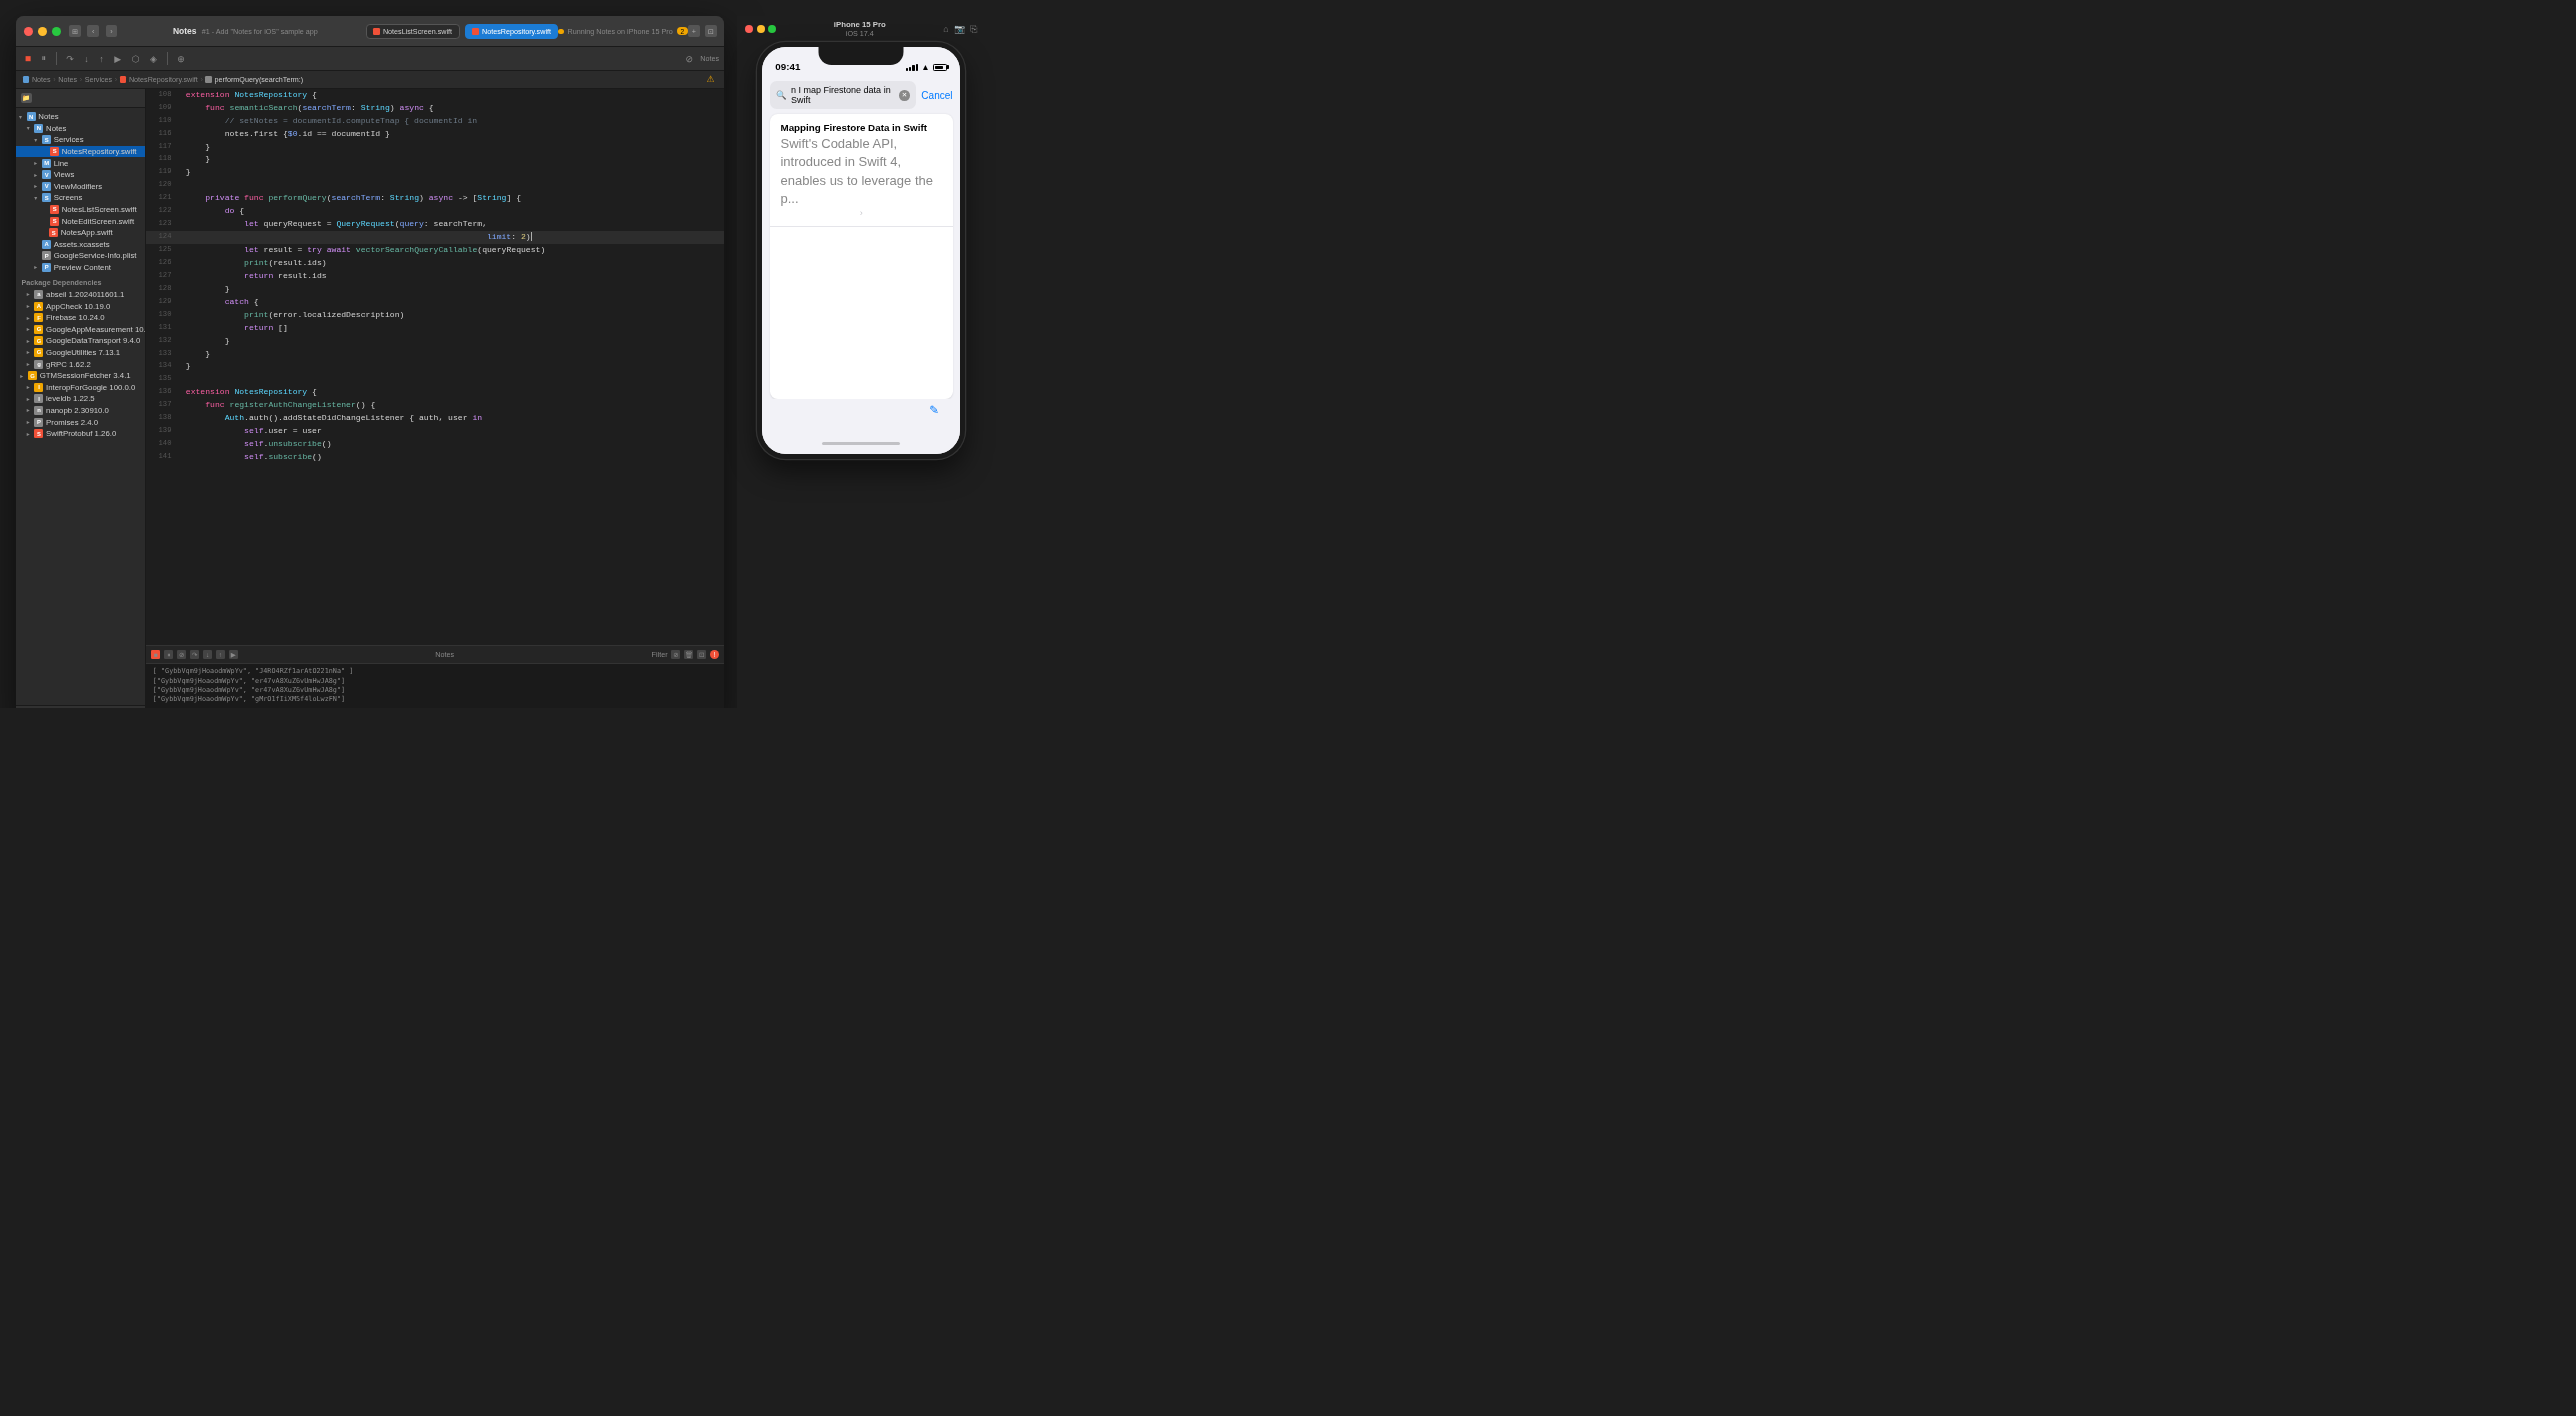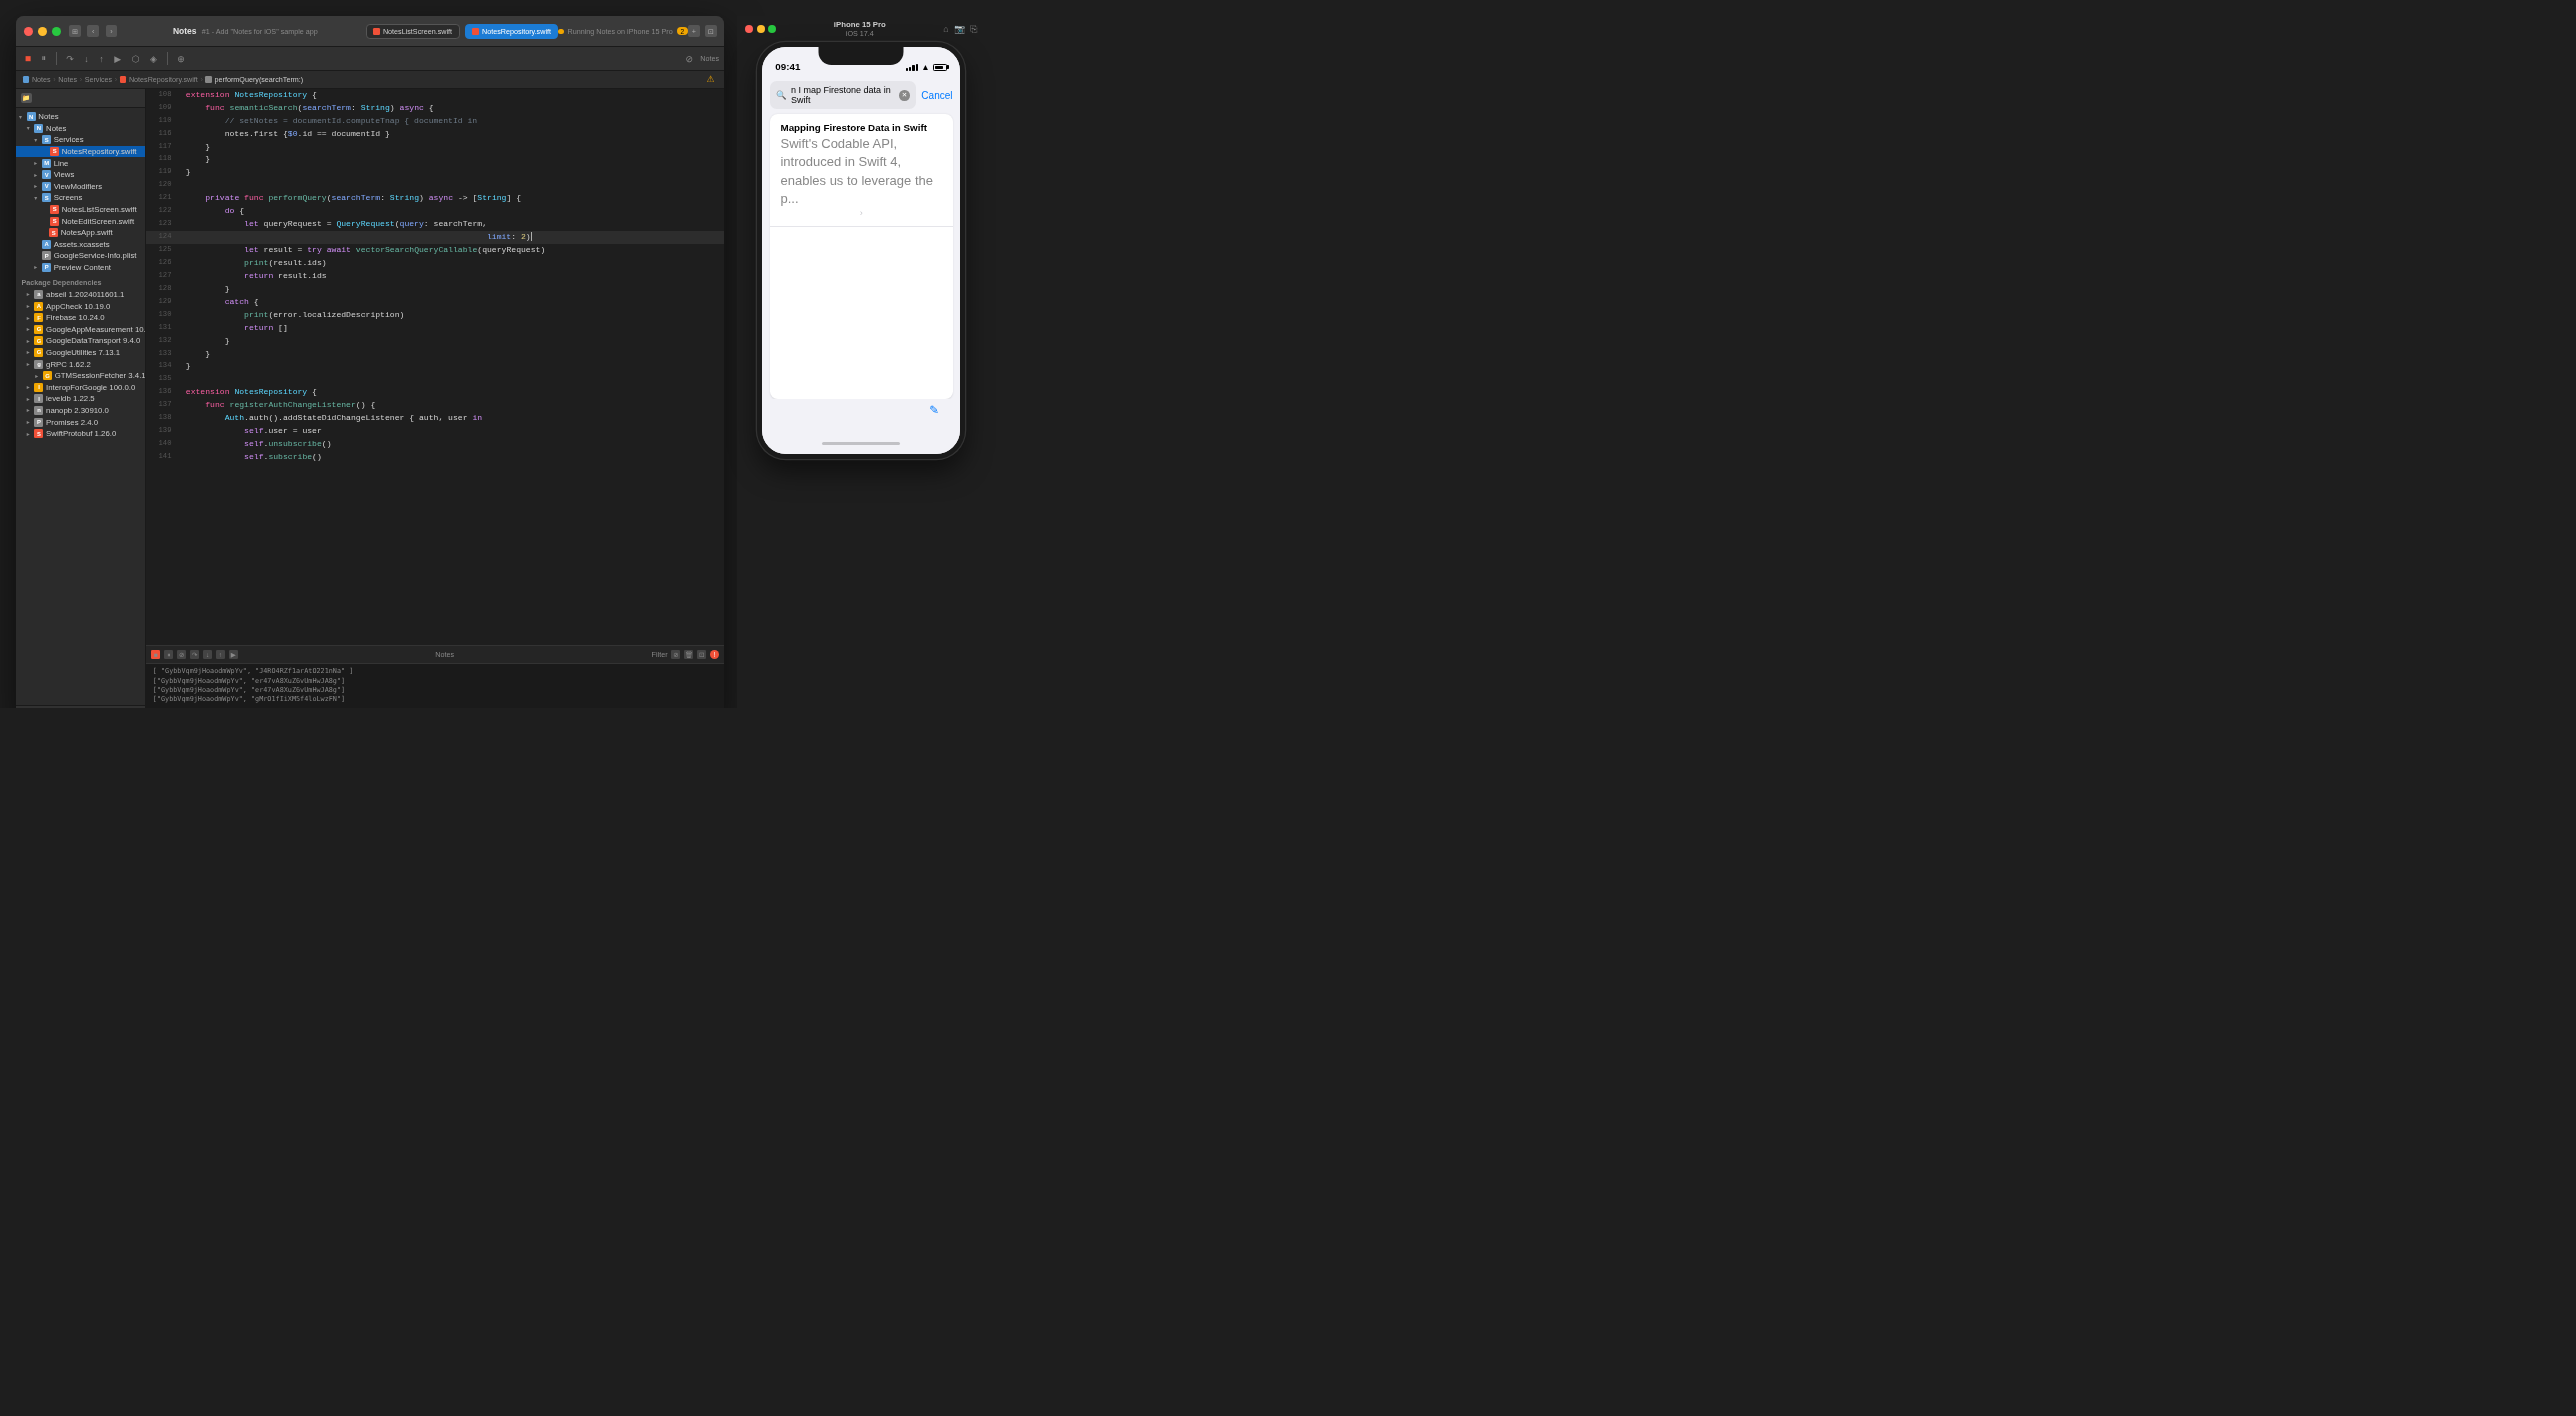--- a/index.html
+++ b/index.html
@@ -843,21 +843,21 @@
         <div class="tree-item" style="padding-left:10.4px;">
           <span class="tree-arrow">▸</span>
           <div class="tree-file-icon" style="background:#f0a500;">G</div>
           <span>GoogleUtilities 7.13.1</span>
         </div>
         <div class="tree-item" style="padding-left:10.4px;">
           <span class="tree-arrow">▸</span>
           <div class="tree-file-icon" style="background:#888;">g</div>
           <span>gRPC 1.62.2</span>
         </div>
-        <div class="tree-item" style="padding-left:19px;">
+        <div class="tree-item" style="padding-left:4px;">
           <span class="tree-arrow">▸</span>
           <div class="tree-file-icon" style="background:#f0a500;">G</div>
           <span>GTMSessionFetcher 3.4.1</span>
         </div>
         <div class="tree-item" style="padding-left:10.4px;">
           <span class="tree-arrow">▸</span>
           <div class="tree-file-icon" style="background:#f0a500;">I</div>
           <span>InteropForGoogle 100.0.0</span>
         </div>
         <div class="tree-item" style="padding-left:10.4px;">

